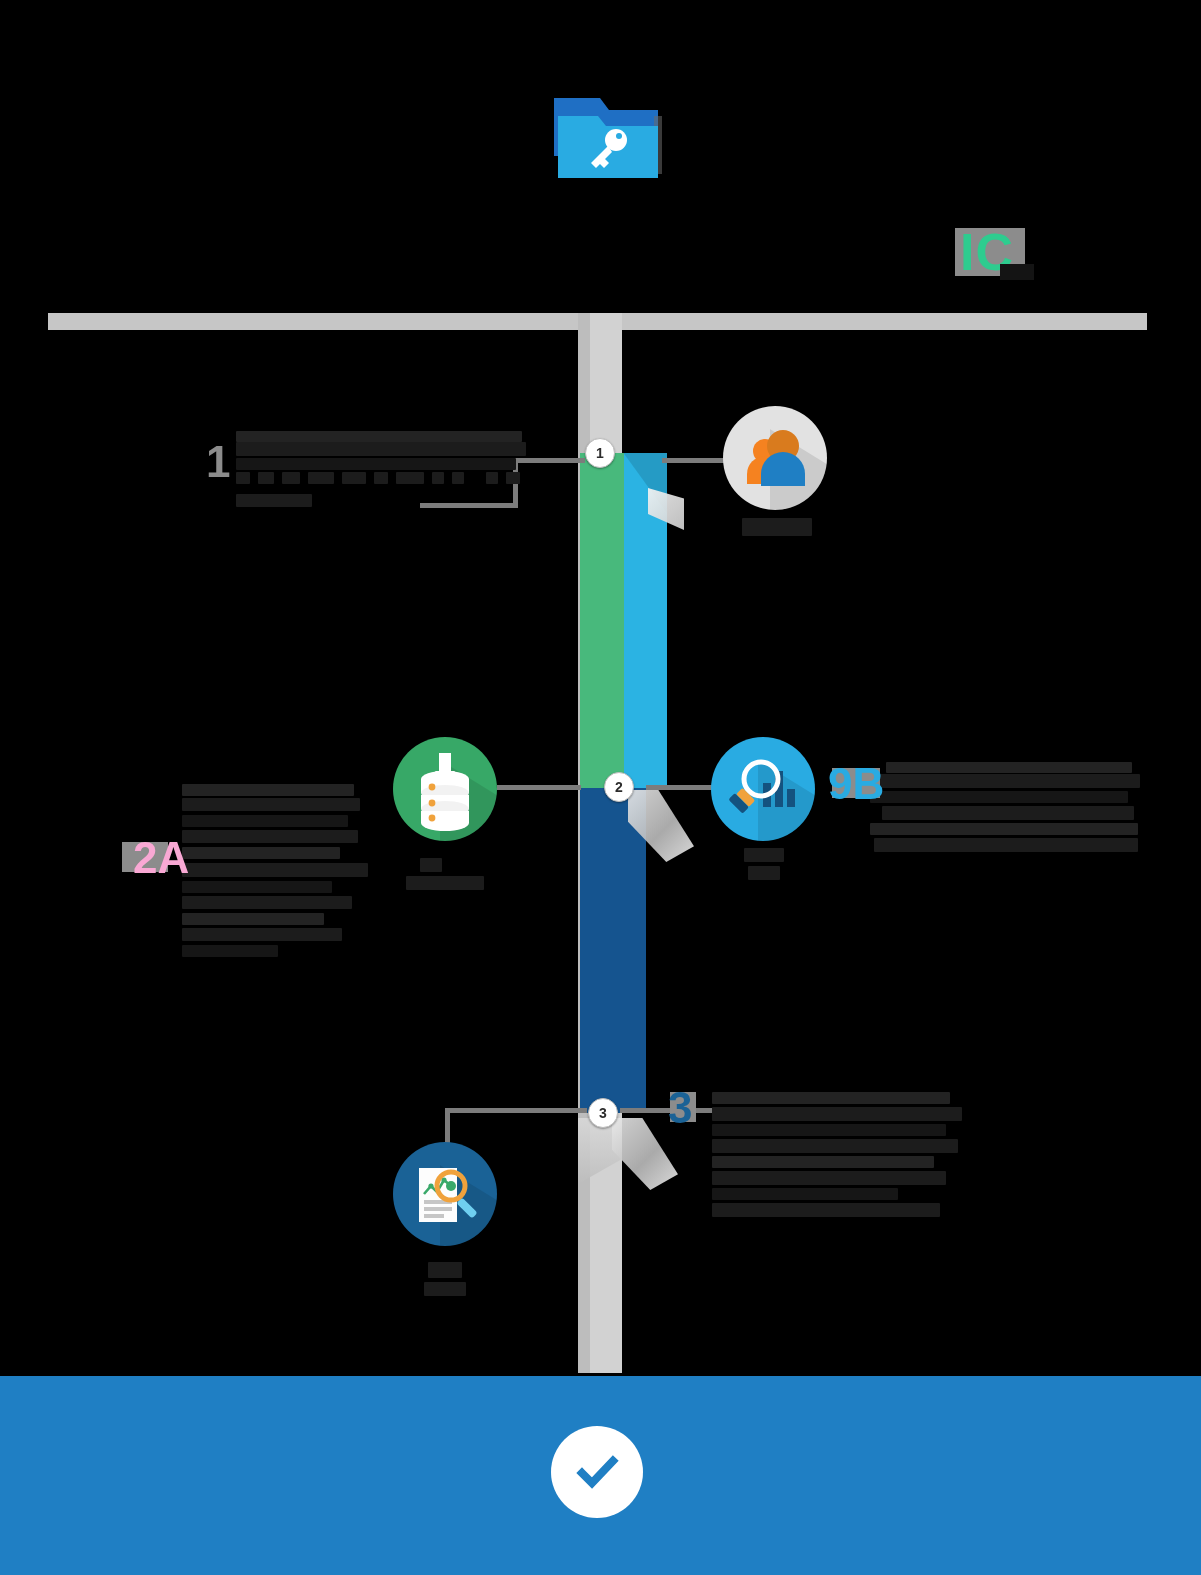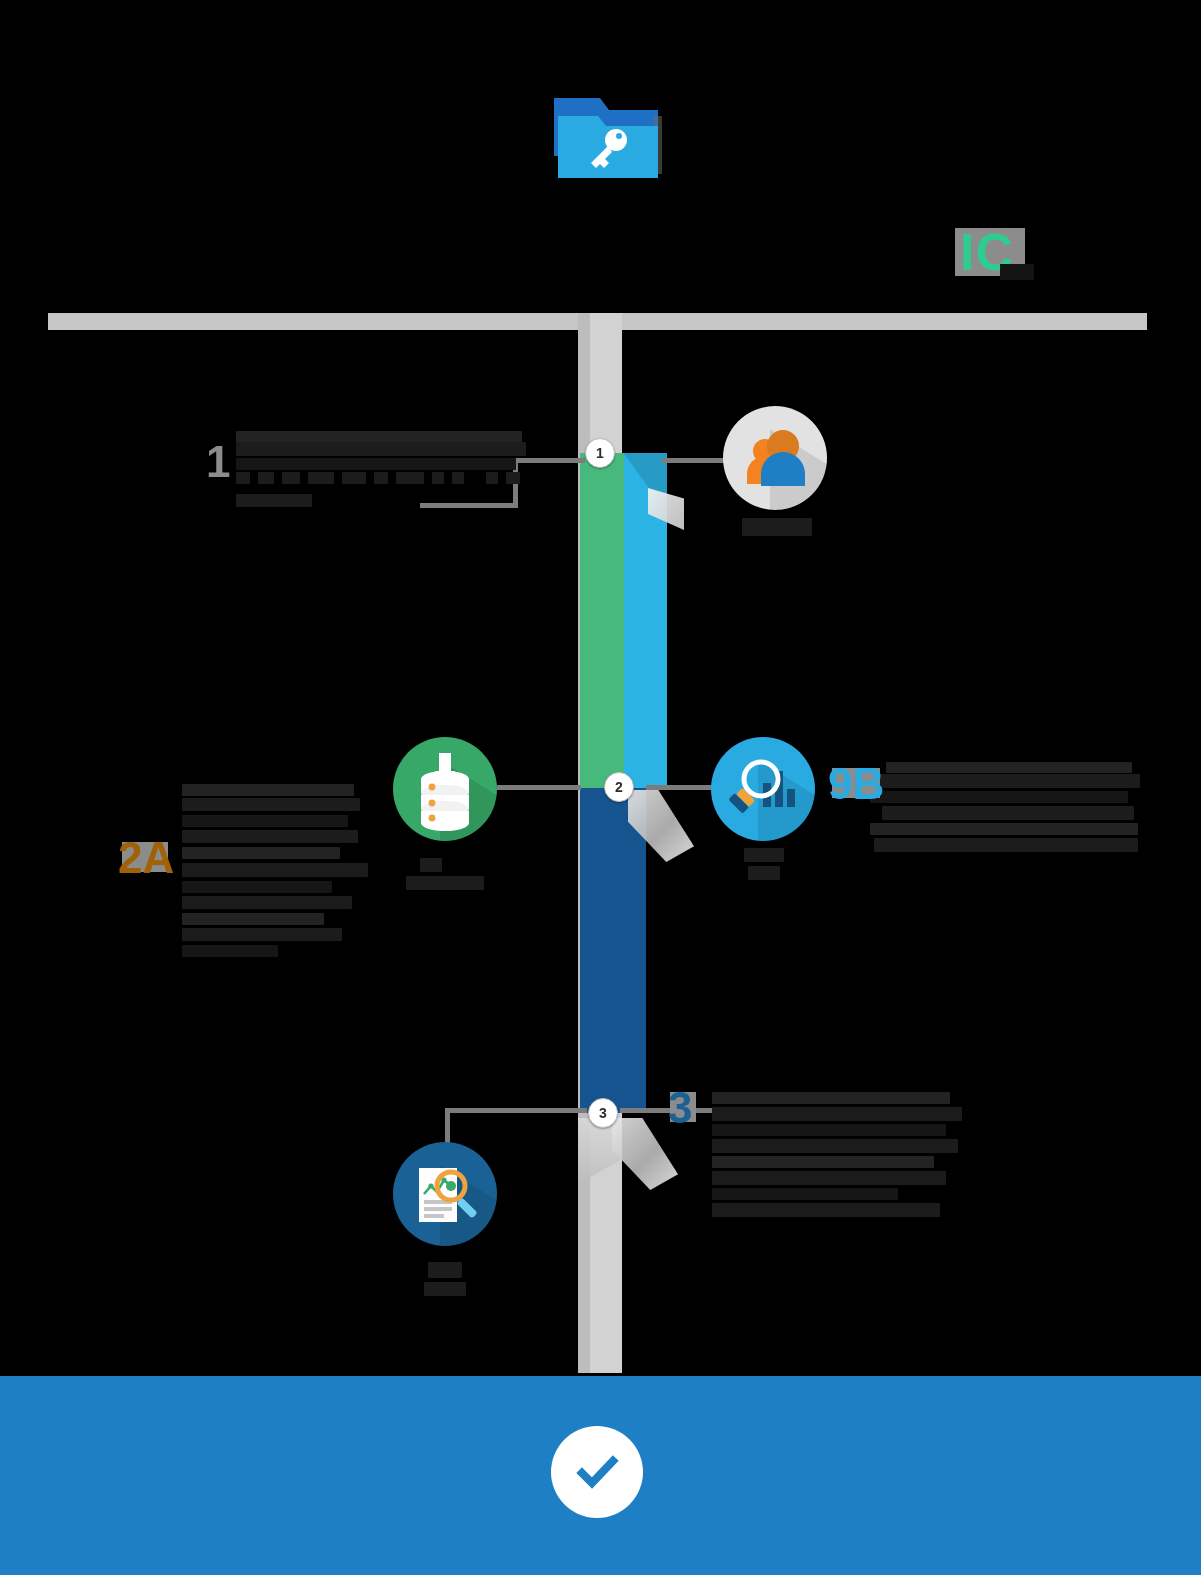--- a/index.html
+++ b/index.html
@@ -118,21 +118,21 @@
 
   .caption-mask{position:absolute;background:#1c1c1c;border-radius:1px;}
 
   
   .numeral{
     position:absolute;font-size:44px;font-weight:bold;line-height:44px;
     font-family:"Liberation Sans",sans-serif;z-index:12;
   }
   .numeral-mask{position:absolute;background:#8c8c8c;z-index:11;}
   .num-1{left:206px;top:440px;color:#8c8c8c;}
-  .num-2a{left:118px;top:836px;color:#a16207;}
+  .num-2a{left:133px;top:836px;color:#f9a8d4;}
   .num-2b{left:828px;top:762px;color:#29abe2;}
   .num-3{left:668px;top:1086px;color:#1a6296;}
 
   
   .banner{left:0;top:1376px;width:1201px;height:199px;background:#1f7fc4;}
   .banner-check{
     left:551px;top:1426px;width:92px;height:92px;border-radius:50%;
     background:#fff;display:flex;align-items:center;justify-content:center;
   }
 </style>

